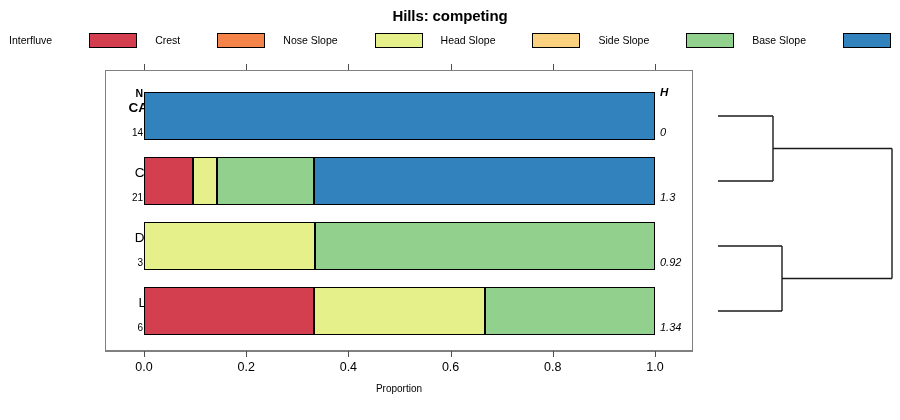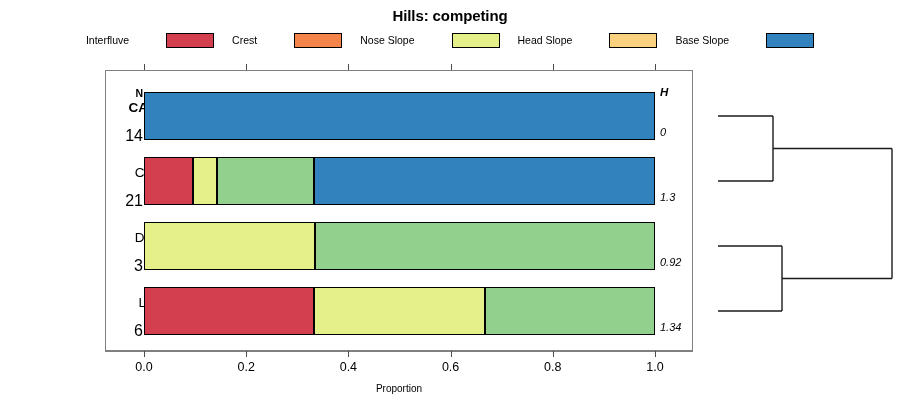--- a/index.html
+++ b/index.html
@@ -32,21 +32,21 @@
   
   .ylabel{
     position:absolute;right:703px;text-align:right;width:200px;
     font-size:13.5px;white-space:nowrap;
   }
   .ylabel.bold{font-weight:bold;}
 
   
   .ncol{
     position:absolute;left:117px;width:26px;text-align:right;
-    font-size:16px;
+    font-size:10px;
   }
   .ncol.head{font-weight:bold;font-size:10.5px;}
 
   
   .hcol{
     position:absolute;left:660px;width:34px;text-align:left;
     font-size:11px;font-style:italic;
   }
   .hcol.head{font-weight:bold;font-style:italic;font-size:11.5px;}
 
@@ -90,20 +90,24 @@
         <span class="legend-label">Crest</span>
         <span class="legend-swatch" style="background: rgb(244, 132, 74);"></span>
       </div>
       <div class="legend-item">
         <span class="legend-label">Nose Slope</span>
         <span class="legend-swatch" style="background: rgb(230, 240, 138);"></span>
       </div>
       <div class="legend-item">
         <span class="legend-label">Head Slope</span>
         <span class="legend-swatch" style="background: rgb(250, 210, 127);"></span>
+      </div>
+      <div class="legend-item">
+        <span class="legend-label">Side Slope</span>
+        <span class="legend-swatch" style="background: rgb(145, 208, 141);"></span>
       </div>
       <div class="legend-item">
         <span class="legend-label">Base Slope</span>
         <span class="legend-swatch" style="background: rgb(49, 130, 189);"></span>
       </div>
     </div>
 
   <div class="plot-box"></div>
 
   <div id="ylabels">

